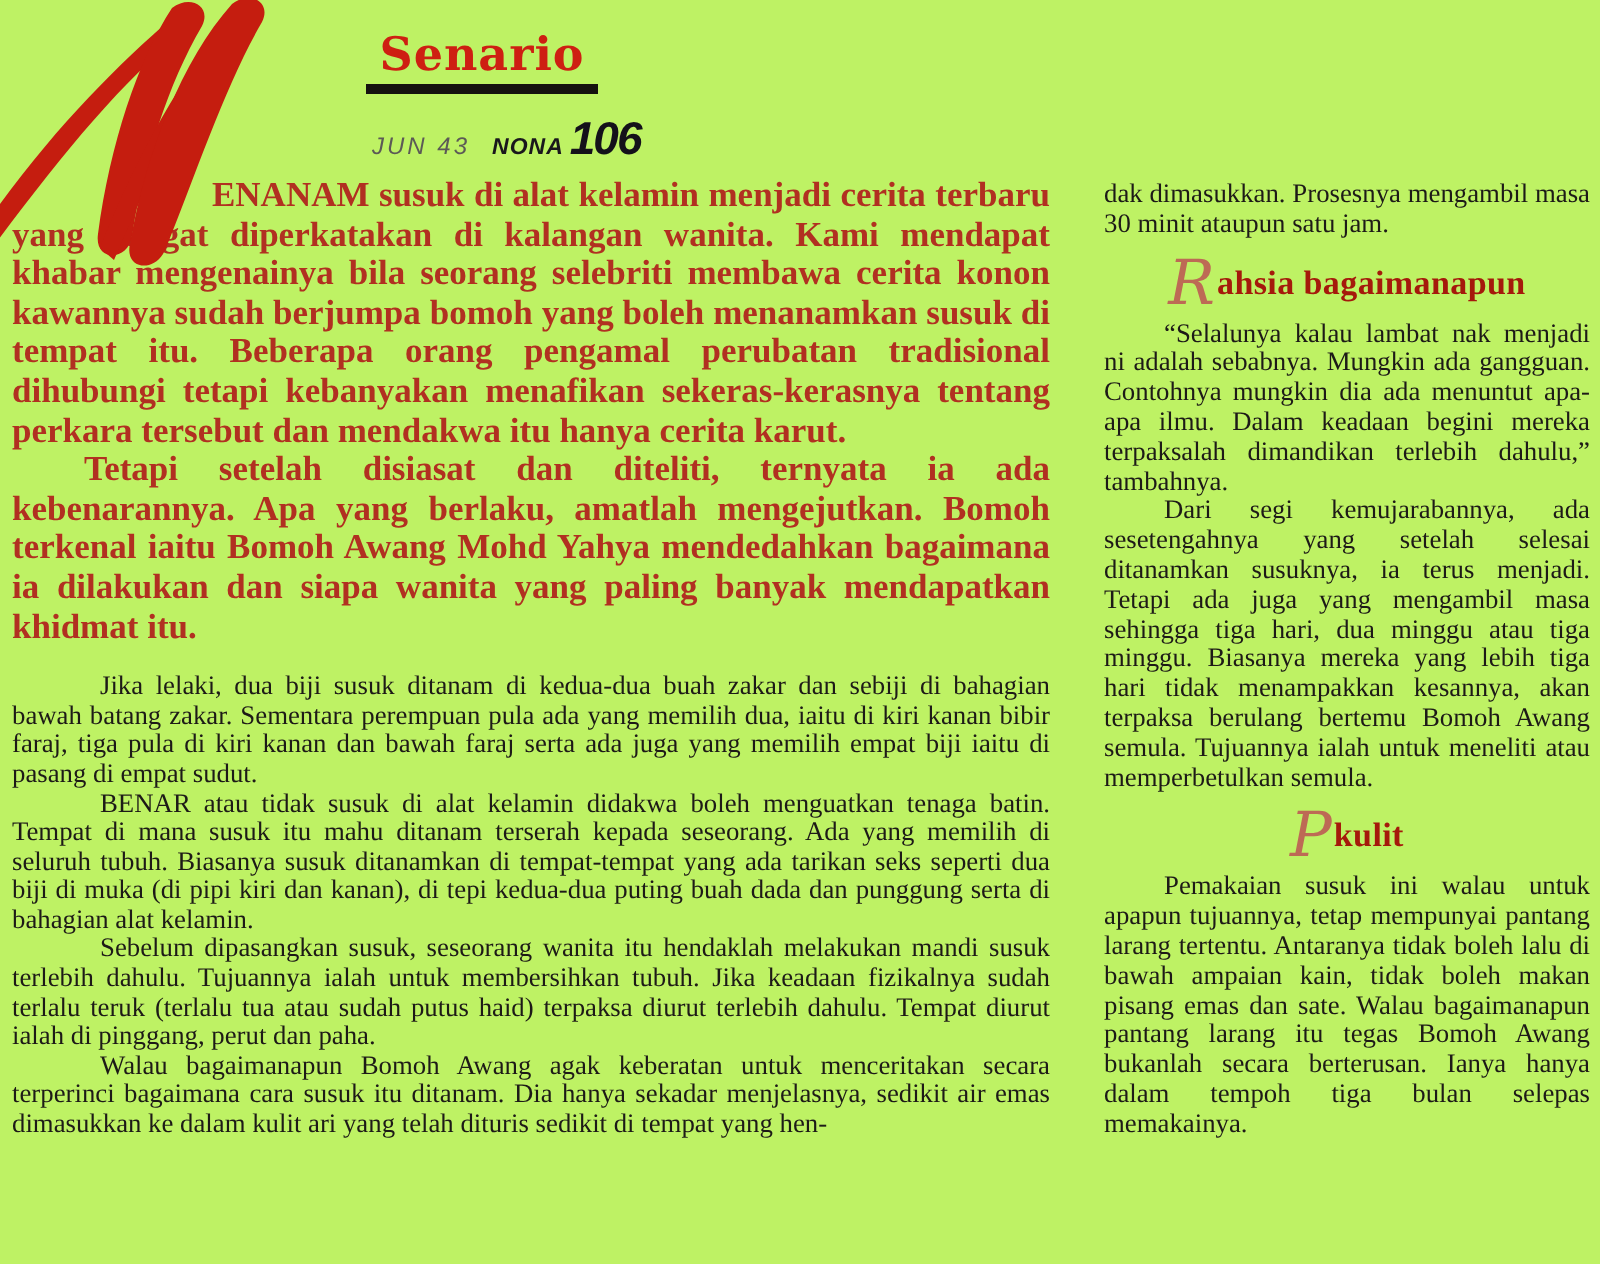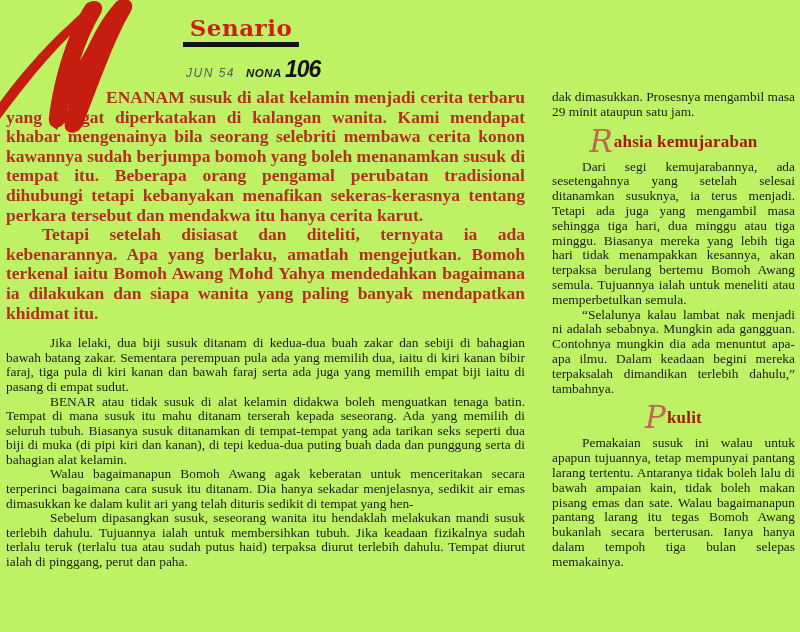--- a/index.html
+++ b/index.html
@@ -67,47 +67,47 @@
       <path d="M 101 4 C 110 -3 121 3 116 13 C 99 42 87 80 81 118 C 79 131 62 131 64 117 C 70 72 84 30 101 4 Z"></path>
       <path d="M 65 124 C 84 76 106 38 132 6 L 138 13 C 110 44 92 84 72 130 Z"></path>
       <path d="M 131 2 C 140 -5 151 1 146 11 C 128 42 114 84 98 124 C 93 137 77 135 80 122 C 88 76 106 30 131 2 Z"></path>
     </g>
   </svg>
 
   <div class="masthead">
     <span class="mast-title">Senario</span>
     <div class="mast-rule"></div>
     <div class="issue-line">
-      <span class="issue-date">JUN 54</span>
+      <span class="issue-date">JUN 43</span>
       <span class="issue-brand">NONA</span>
       <span class="issue-number">106</span>
     </div>
   </div>
 
   <div class="left-col">
     <div class="intro">
       <p class="p-lead">ENANAM susuk di alat kelamin menjadi cerita terbaru yang hangat diperkatakan di kalangan wanita. Kami mendapat khabar mengenainya bila seorang selebriti membawa cerita konon kawannya sudah berjumpa bomoh yang boleh menanamkan susuk di tempat itu. Beberapa orang pengamal perubatan tradisional dihubungi tetapi kebanyakan menafikan sekeras-kerasnya tentang perkara tersebut dan mendakwa itu hanya cerita karut.</p>
       <p class="p-ind">Tetapi setelah disiasat dan diteliti, ternyata ia ada kebenarannya. Apa yang berlaku, amatlah mengejutkan. Bomoh terkenal iaitu Bomoh Awang Mohd Yahya mendedahkan bagaimana ia dilakukan dan siapa wanita yang paling banyak mendapatkan khidmat itu.</p>
     </div>
     <div class="body-black">
       <p>Jika lelaki, dua biji susuk ditanam di kedua-dua buah zakar dan sebiji di bahagian bawah batang zakar. Sementara perempuan pula ada yang memilih dua, iaitu di kiri kanan bibir faraj, tiga pula di kiri kanan dan bawah faraj serta ada juga yang memilih empat biji iaitu di pasang di empat sudut.</p>
       <p>BENAR atau tidak susuk di alat kelamin didakwa boleh menguatkan tenaga batin. Tempat di mana susuk itu mahu ditanam terserah kepada seseorang. Ada yang memilih di seluruh tubuh. Biasanya susuk ditanamkan di tempat-tempat yang ada tarikan seks seperti dua biji di muka (di pipi kiri dan kanan), di tepi kedua-dua puting buah dada dan punggung serta di bahagian alat kelamin.</p>
+      <p>Sebelum dipasangkan susuk, seseorang wanita itu hendaklah melakukan mandi susuk terlebih dahulu. Tujuannya ialah untuk membersihkan tubuh. Jika keadaan fizikalnya sudah terlalu teruk (terlalu tua atau sudah putus haid) terpaksa diurut terlebih dahulu. Tempat diurut ialah di pinggang, perut dan paha.</p>
       <p>Walau bagaimanapun Bomoh Awang agak keberatan untuk menceritakan secara terperinci bagaimana cara susuk itu ditanam. Dia hanya sekadar menjelasnya, sedikit air emas dimasukkan ke dalam kulit ari yang telah dituris sedikit di tempat yang hen-</p>
-      <p>Sebelum dipasangkan susuk, seseorang wanita itu hendaklah melakukan mandi susuk terlebih dahulu. Tujuannya ialah untuk membersihkan tubuh. Jika keadaan fizikalnya sudah terlalu teruk (terlalu tua atau sudah putus haid) terpaksa diurut terlebih dahulu. Tempat diurut ialah di pinggang, perut dan paha.</p>
     </div>
   </div>
 
   <div class="right-col">
-    <p class="cont">dak dimasukkan. Prosesnya mengambil masa 29 minit ataupun satu jam.</p>
+    <p class="cont">dak dimasukkan. Prosesnya mengambil masa 30 minit ataupun satu jam.</p>
 
     <div class="section-head">
-      <span class="initial">R</span><span class="rest">ahsia kemujaraban</span>
+      <span class="initial">R</span><span class="rest">ahsia bagaimanapun</span>
     </div>
+    <p>“Selalunya kalau lambat nak menjadi ni adalah sebabnya. Mungkin ada gangguan. Contohnya mungkin dia ada menuntut apa-apa ilmu. Dalam keadaan begini mereka terpaksalah dimandikan terlebih dahulu,” tambahnya.</p>
     <p>Dari segi kemujarabannya, ada sesetengahnya yang setelah selesai ditanamkan susuknya, ia terus menjadi. Tetapi ada juga yang mengambil masa sehingga tiga hari, dua minggu atau tiga minggu. Biasanya mereka yang lebih tiga hari tidak menampakkan kesannya, akan terpaksa berulang bertemu Bomoh Awang semula. Tujuannya ialah untuk meneliti atau memperbetulkan semula.</p>
-    <p>“Selalunya kalau lambat nak menjadi ni adalah sebabnya. Mungkin ada gangguan. Contohnya mungkin dia ada menuntut apa-apa ilmu. Dalam keadaan begini mereka terpaksalah dimandikan terlebih dahulu,” tambahnya.</p>
 
     <div class="section-head">
       <span class="initial">P</span><span class="rest">kulit</span>
     </div>
     <p>Pemakaian susuk ini walau untuk apapun tujuannya, tetap mempunyai pantang larang tertentu. Antaranya tidak boleh lalu di bawah ampaian kain, tidak boleh makan pisang emas dan sate. Walau bagaimanapun pantang larang itu tegas Bomoh Awang bukanlah secara berterusan. Ianya hanya dalam tempoh tiga bulan selepas memakainya.</p>
   </div>
 
 </div>
 
 </body></html>

